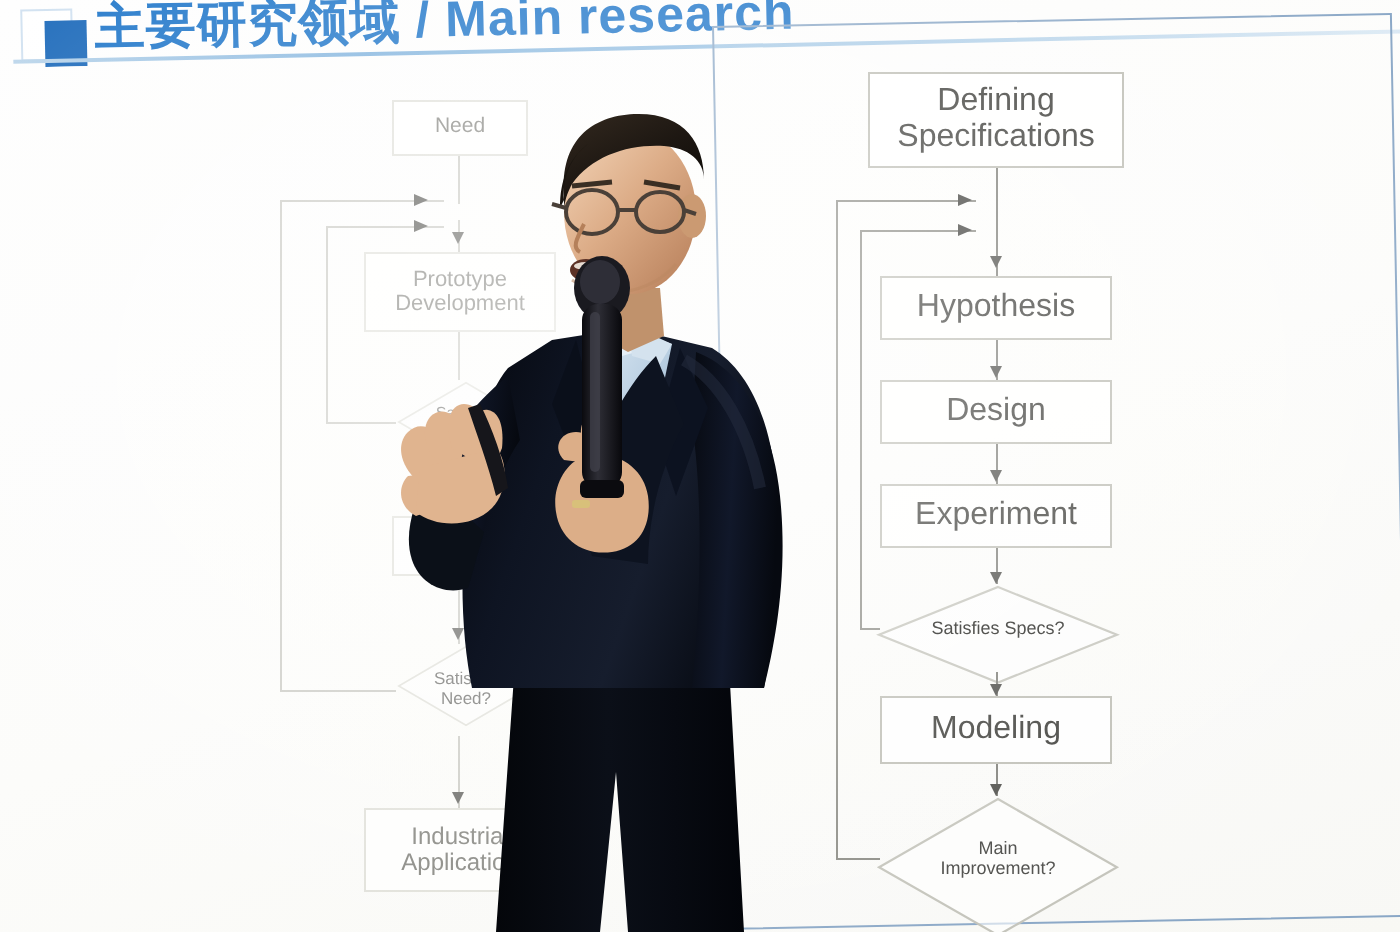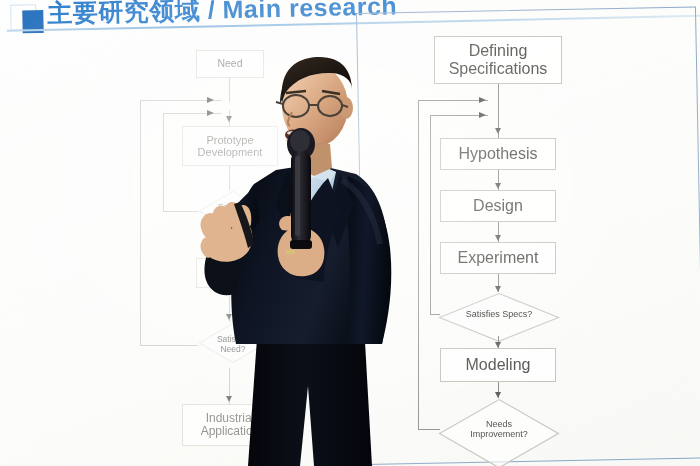--- a/index.html
+++ b/index.html
@@ -211,21 +211,21 @@
         <svg class="diamond-shape" viewBox="0 0 120 50" preserveAspectRatio="none">
           <polygon points="60,1.5 118.5,25 60,48.5 1.5,25" fill="rgba(255,255,255,0.6)" stroke="#c3c3ba" stroke-width="1.1"></polygon>
         </svg>
         <span class="diamond-label">Satisfies Specs?</span>
       </div>
       <div class="node" id="R-modeling" style="left: 440px; top: 348px; width: 116px; height: 34px; font-size: 16px;">Modeling</div>
       <div class="diamond-wrap" id="R-needs" style="left: 438px; top: 398px; width: 122px; height: 62px; font-size: 9px;">
         <svg class="diamond-shape" viewBox="0 0 120 70" preserveAspectRatio="none">
           <polygon points="60,1.5 118.5,35 60,68.5 1.5,35" fill="rgba(255,255,255,0.6)" stroke="#c3c3ba" stroke-width="1.1"></polygon>
         </svg>
-        <span class="diamond-label">Needs
+        <span class="diamond-label">Main
 Improvement?</span>
       </div>
 
       <div class="conn v" style="left:498px; top:84px;  height:54px; background:#7d7d77;"></div>
       <div class="arrow-down" style="left:494.5px; top:128px;"></div>
       <div class="conn v" style="left:498px; top:170px; height:20px; background:#7d7d77;"></div>
       <div class="arrow-down" style="left:494.5px; top:183px;"></div>
       <div class="conn v" style="left:498px; top:222px; height:20px; background:#7d7d77;"></div>
       <div class="arrow-down" style="left:494.5px; top:235px;"></div>
       <div class="conn v" style="left:498px; top:274px; height:18px; background:#7d7d77;"></div>

